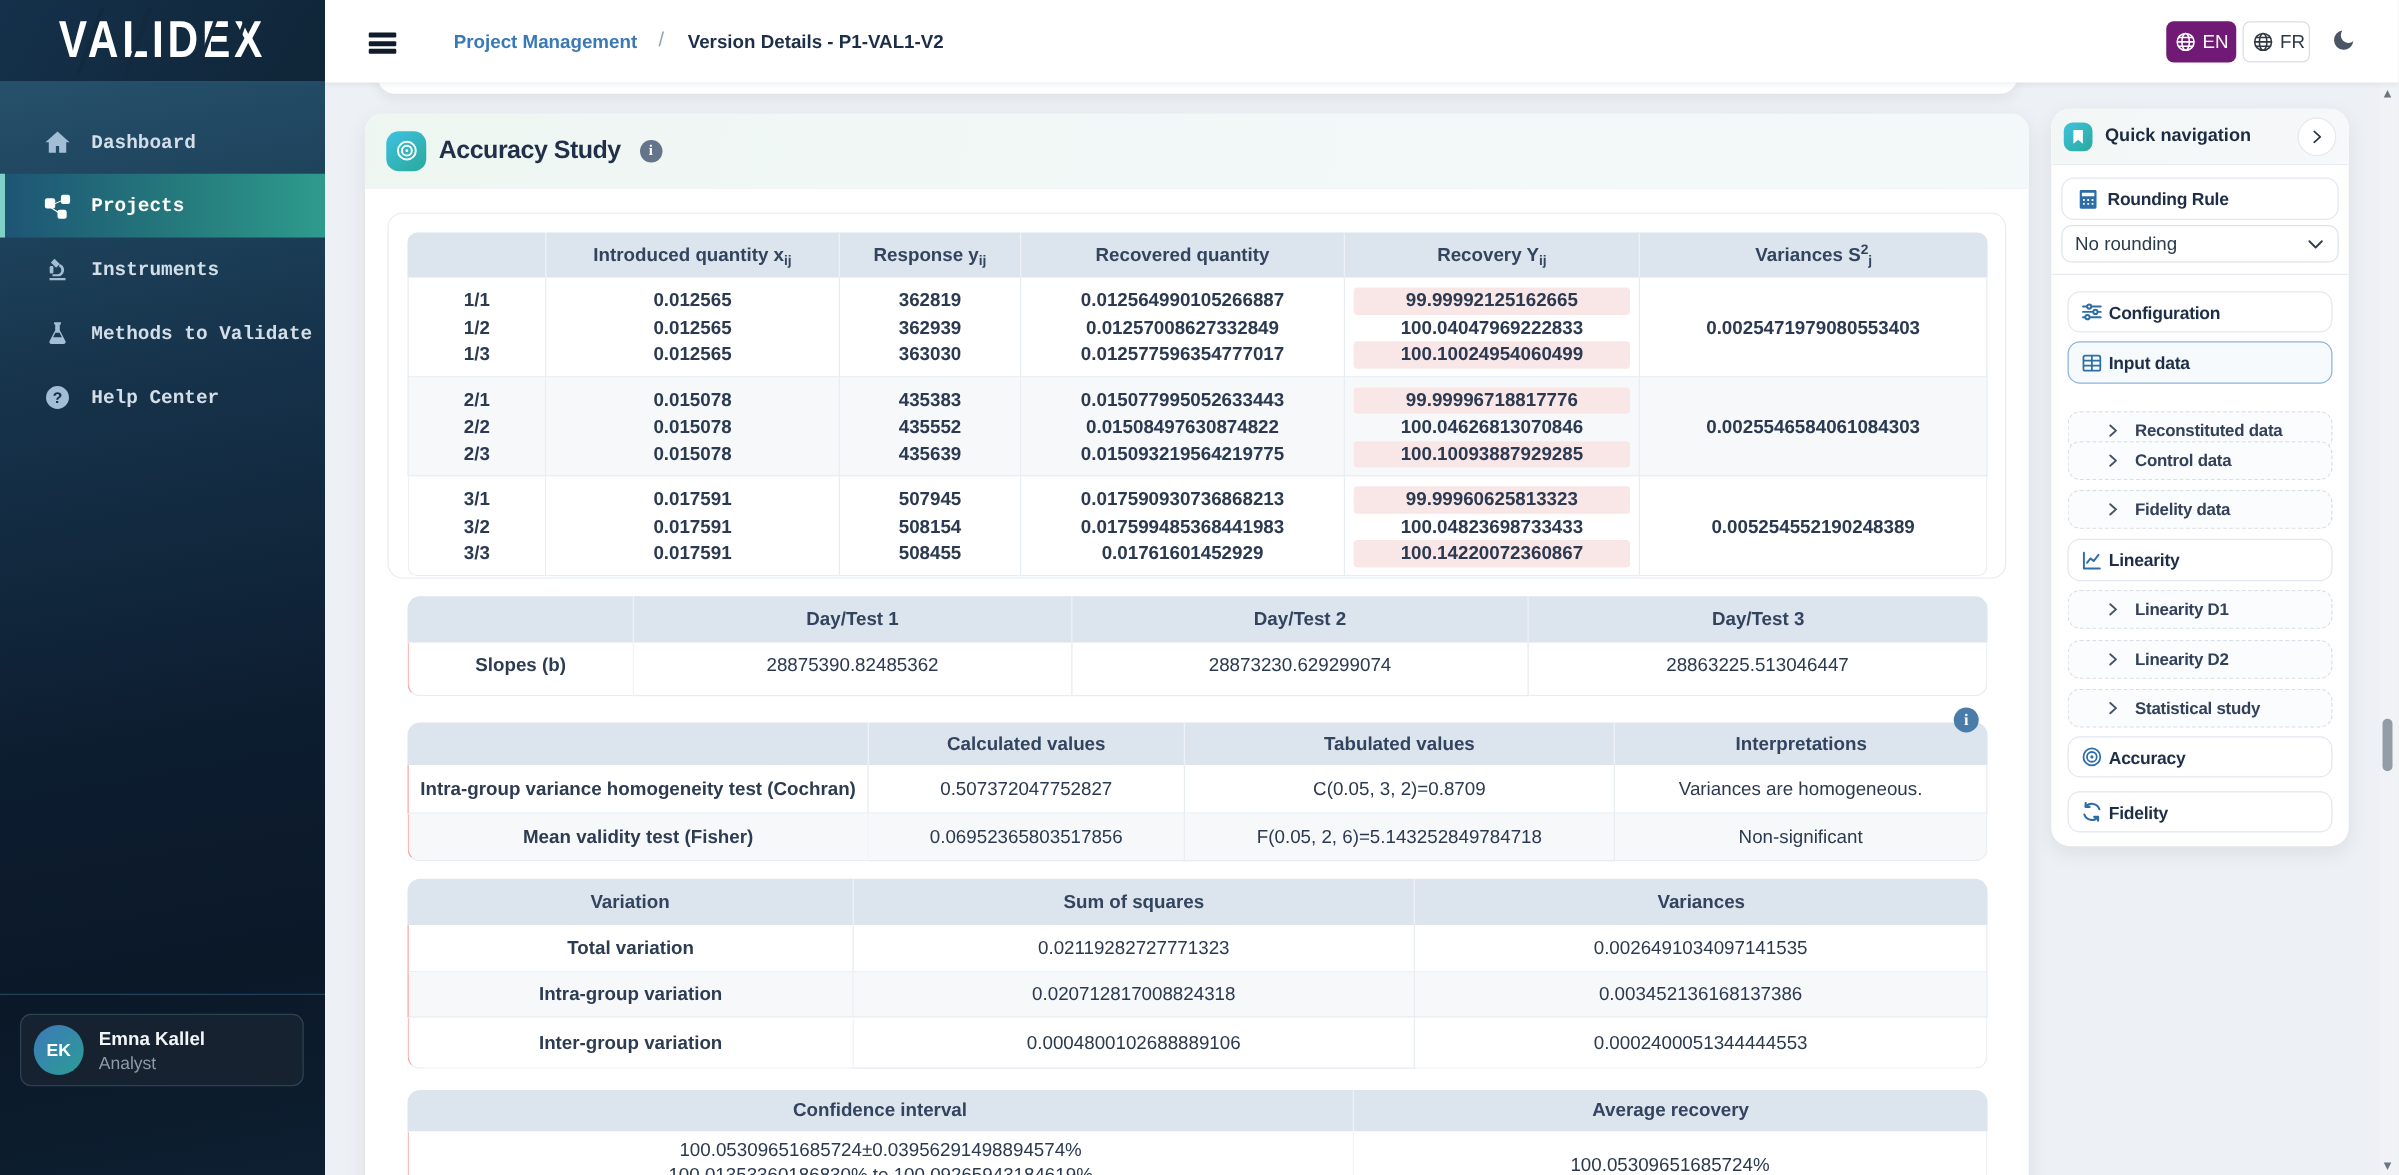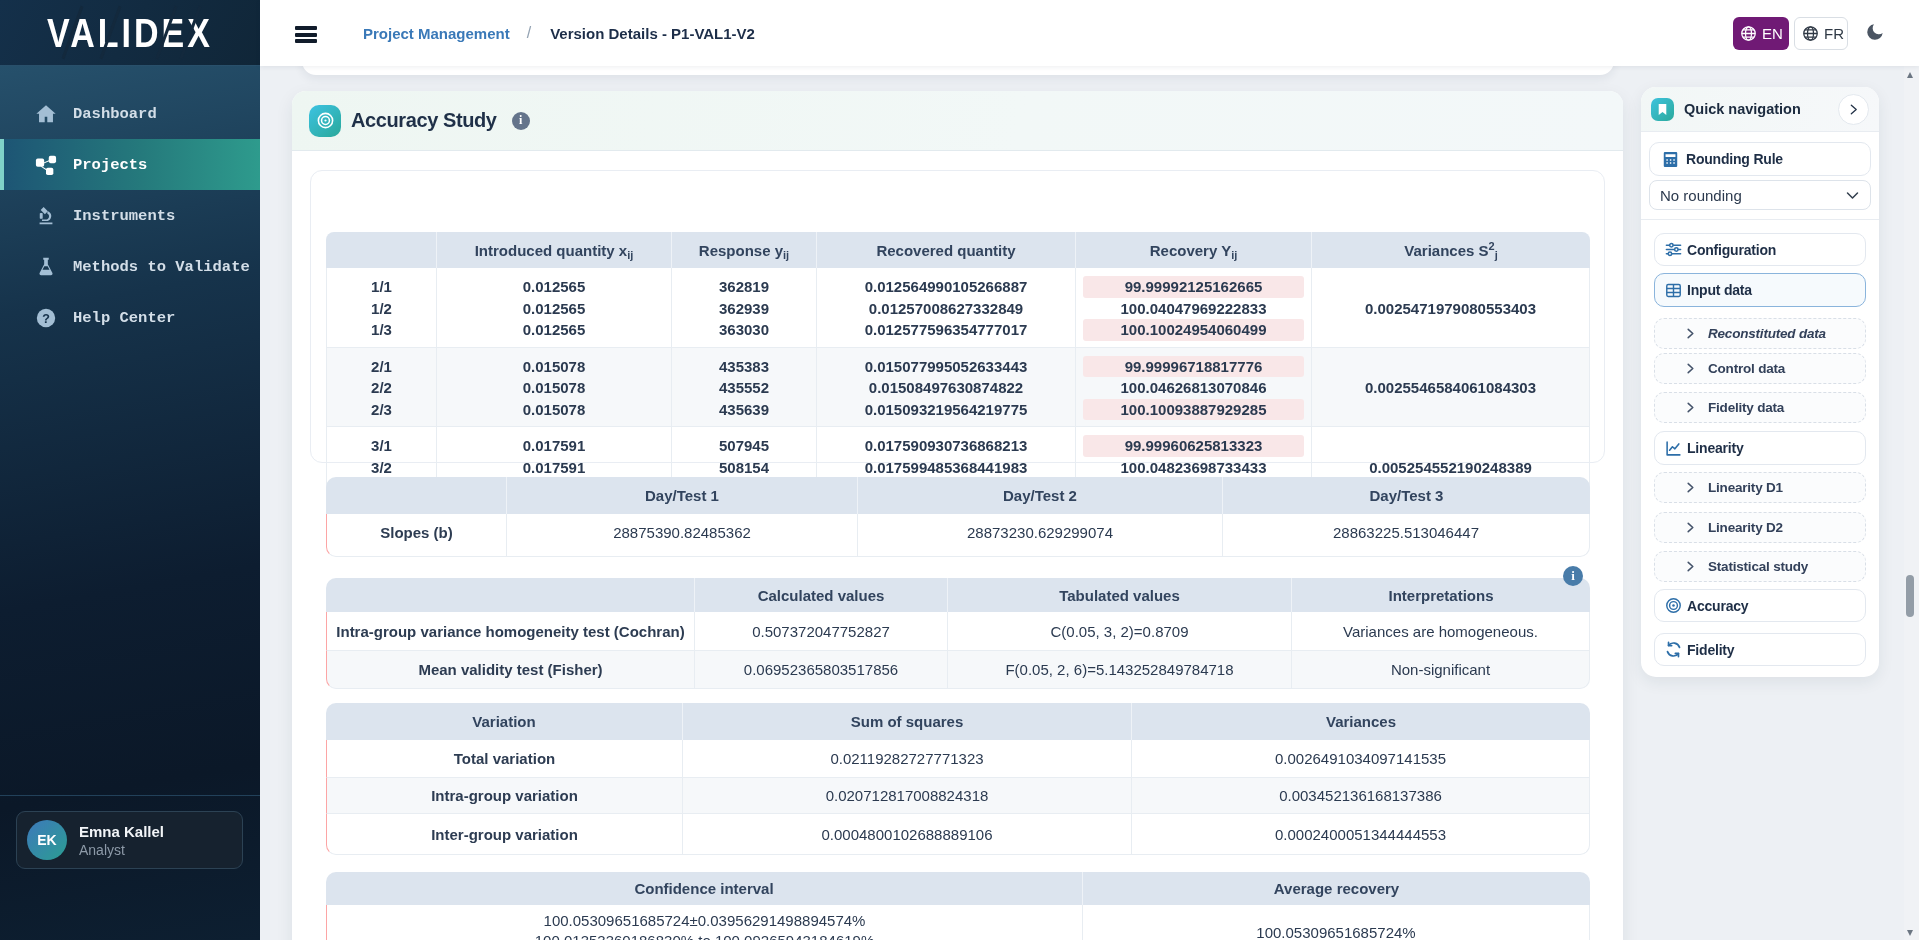--- a/index.html
+++ b/index.html
@@ -179,21 +179,21 @@
           <svg width="19" height="19" viewBox="0 0 24 24" fill="none" stroke="#fff" stroke-width="2">
             <circle cx="12" cy="12" r="9"></circle>
             <circle cx="12" cy="12" r="5"></circle>
             <circle cx="12" cy="12" r="1.4" fill="#fff" stroke="none"></circle>
           </svg>
         </div>
       <div class="ctitle">Accuracy Study</div>
       <div class="cinfo"></div>
     </div>
     <div class="wrap1">
-      <table class="tmain" style="width:1264px;margin-top:46px;">
+      <table class="tmain" style="width:1264px;">
         <colgroup>
             <col style="width:111px">
             <col style="width:235px">
             <col style="width:145px">
             <col style="width:259px">
             <col style="width:236px">
             <col style="width:278px">
           </colgroup>
         <thead>
             <tr>
@@ -430,21 +430,21 @@
   <div class="pill" style="top:146px;height:33px;"><svg width="17" height="17" viewBox="0 0 24 24" fill="none" stroke="#2d6ea8" stroke-width="2.2" stroke-linecap="round">
         <path d="M2 6h20M2 12h20M2 18h20"></path>
         <circle cx="9" cy="6" r="2.4" fill="#fff"></circle>
         <circle cx="16" cy="12" r="2.4" fill="#fff"></circle>
         <circle cx="7" cy="18" r="2.4" fill="#fff"></circle>
       </svg>Configuration</div>
   <div class="pill on" style="top:186px;height:34px;"><svg width="17" height="17" viewBox="0 0 24 24" fill="none" stroke="#2d6ea8" stroke-width="2">
         <rect x="2.5" y="3.5" width="19" height="17" rx="2"></rect>
         <path d="M2.5 9.2h19M2.5 14.8h19M12 3.5v17"></path>
       </svg>Input data</div>
-  <div class="spill" style="top:231px;height:31px;font-style:italic;"><svg width="11" height="11" viewBox="0 0 24 24" fill="none" stroke="#44536a" stroke-width="3.4" stroke-linecap="round" stroke-linejoin="round">
+  <div class="spill" style="top:242px;height:31px;"><svg width="11" height="11" viewBox="0 0 24 24" fill="none" stroke="#44536a" stroke-width="3.4" stroke-linecap="round" stroke-linejoin="round">
         <path d="M7 3l10 9-10 9"></path>
       </svg>Reconstituted data</div>
   <div class="spill" style="top:266px;height:31px;"><svg width="11" height="11" viewBox="0 0 24 24" fill="none" stroke="#44536a" stroke-width="3.4" stroke-linecap="round" stroke-linejoin="round">
         <path d="M7 3l10 9-10 9"></path>
       </svg>Control data</div>
   <div class="spill" style="top:305px;height:31px;"><svg width="11" height="11" viewBox="0 0 24 24" fill="none" stroke="#44536a" stroke-width="3.4" stroke-linecap="round" stroke-linejoin="round">
         <path d="M7 3l10 9-10 9"></path>
       </svg>Fidelity data</div>
   <div class="pill" style="top:344px;height:34px;"><svg width="17" height="17" viewBox="0 0 24 24" fill="none" stroke="#2d6ea8" stroke-width="2.2" stroke-linecap="round" stroke-linejoin="round">
         <path d="M3 3v18h18"></path>

